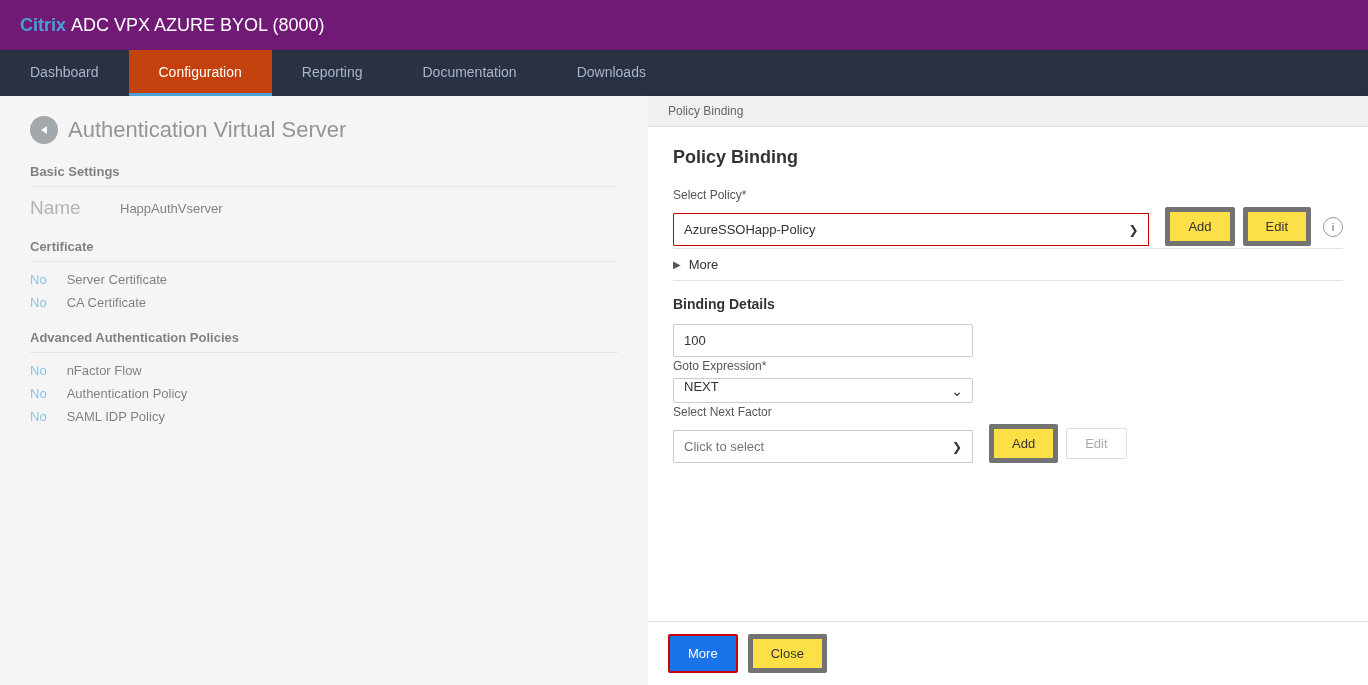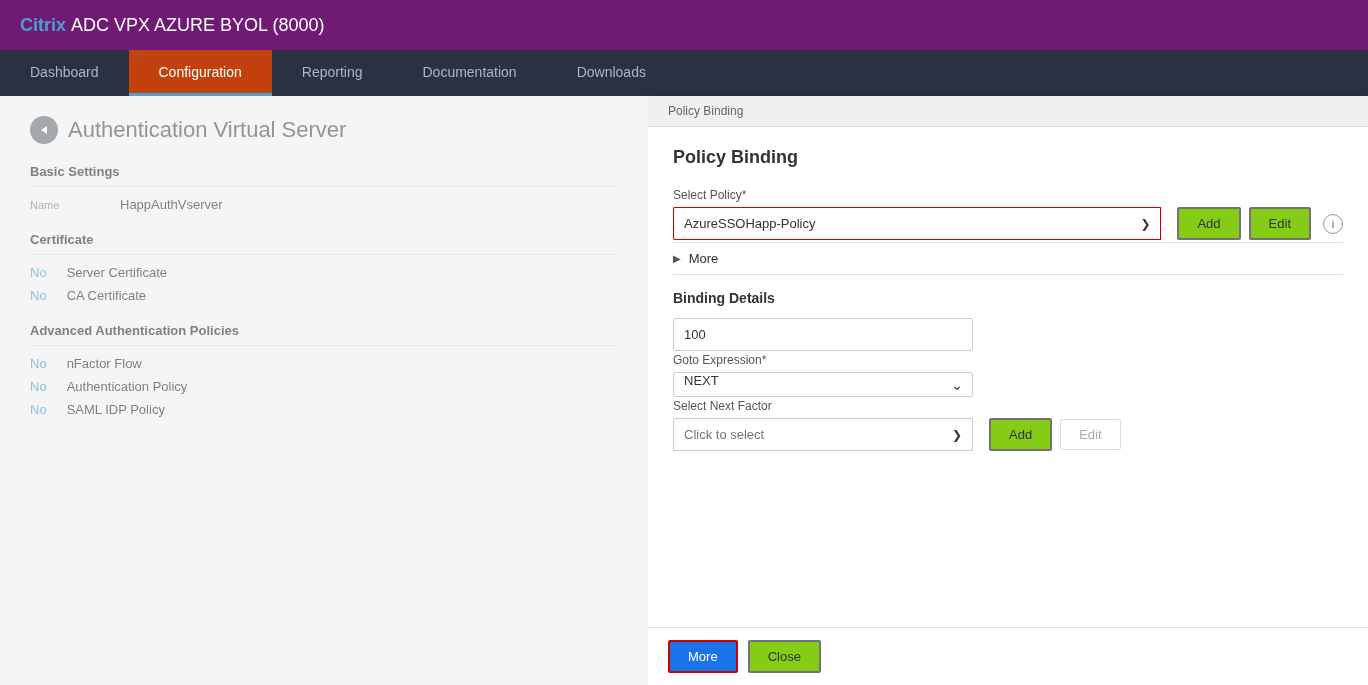--- a/index.html
+++ b/index.html
@@ -22,21 +22,21 @@
     
     .left-panel { flex: 1; background: #f5f5f5; overflow: hidden; position: relative; }
     .left-panel-inner { padding: 20px 30px; filter: blur(0px); opacity: 0.6; }
     .page-title-row { display: flex; align-items: center; gap: 10px; margin-bottom: 20px; }
     .back-btn { width: 28px; height: 28px; border-radius: 50%; background: #6c757d; display: flex; align-items: center; justify-content: center; cursor: pointer; }
     .back-btn svg { fill: white; }
     .page-title { font-size: 22px; color: #555; font-weight: 300; }
 
     .section-header { font-size: 13px; font-weight: bold; color: #333; margin-bottom: 10px; padding-bottom: 7px; border-bottom: 1px solid #ddd; }
     .field-row { display: flex; gap: 20px; margin-bottom: 8px; align-items: center; }
-    .field-label { color: #888; font-size: 11px; min-width: 70px; }
+    .field-label { color: #888; font-size: 19px; min-width: 70px; }
     .field-value { color: #333; font-size: 13px; }
     .section { margin-bottom: 20px; }
     .link-blue { color: #4a9fd4; font-size: 13px; }
 
     
     .right-panel { width: 720px; background: white; box-shadow: -2px 0 10px rgba(0,0,0,0.15); display: flex; flex-direction: column; overflow: hidden; }
     .dialog-breadcrumb { background: #f0f0f0; padding: 8px 20px; font-size: 12px; color: #666; border-bottom: 1px solid #ddd; }
     .dialog-content { padding: 20px 25px; flex: 1; overflow-y: auto; }
     .dialog-title { font-size: 18px; font-weight: bold; color: #333; margin-bottom: 20px; }
 
@@ -48,21 +48,21 @@
     .input-with-arrow .form-input { border-right: none; border-radius: 2px 0 0 2px; }
     .input-with-arrow .arrow-btn { border: 1px solid #cc0000; border-left: none; background: white; padding: 0 10px; cursor: pointer; display: flex; align-items: center; color: #333; font-size: 12px; }
     .input-with-arrow.red-border .form-input { border-color: #cc0000; }
     .input-with-arrow.red-border .arrow-btn { border-color: #cc0000; }
 
     .input-with-arrow-gray { display: flex; align-items: stretch; }
     .input-with-arrow-gray .form-input { border-right: none; border-radius: 2px 0 0 2px; }
     .input-with-arrow-gray .arrow-btn-gray { border: 1px solid #ccc; border-left: none; background: white; padding: 0 10px; cursor: pointer; display: flex; align-items: center; color: #333; font-size: 12px; }
 
     .btn-group { display: flex; gap: 8px; align-items: center; margin-left: 8px; }
-    .btn { padding: 7px 18px; border: 2px solid #737373; background: #84cc16; cursor: pointer; font-size: 13px; color: #333; border-radius: 2px; }
+    .btn { padding: 7px 18px; border: 5px solid #737373; background: #fde047; cursor: pointer; font-size: 13px; color: #333; border-radius: 2px; }
     .btn-disabled { padding: 7px 18px; border: 1px solid #ddd; background: white; cursor: not-allowed; font-size: 13px; color: #aaa; border-radius: 2px; }
     .btn-primary { background: #1a73e8; color: white; border-color: #cc0000; border-width: 2px; }
 
     .info-icon { width: 20px; height: 20px; border-radius: 50%; border: 1px solid #999; display: flex; align-items: center; justify-content: center; font-size: 11px; color: #666; cursor: pointer; margin-left: 4px; }
 
     .select-wrapper { position: relative; }
     .select-input { width: 100%; border: 1px solid #ccc; padding: 0 30px 8px 10px; font-size: 13px; color: #333; border-radius: 2px; appearance: none; background: white; cursor: pointer; }
     .select-arrow { position: absolute; right: 10px; top: 50%; transform: translateY(-50%); pointer-events: none; color: #333; }
 
     .more-section { margin-bottom: 15px; border-top: 1px solid #e0e0e0; border-bottom: 1px solid #e0e0e0; padding: 8px 0; }

